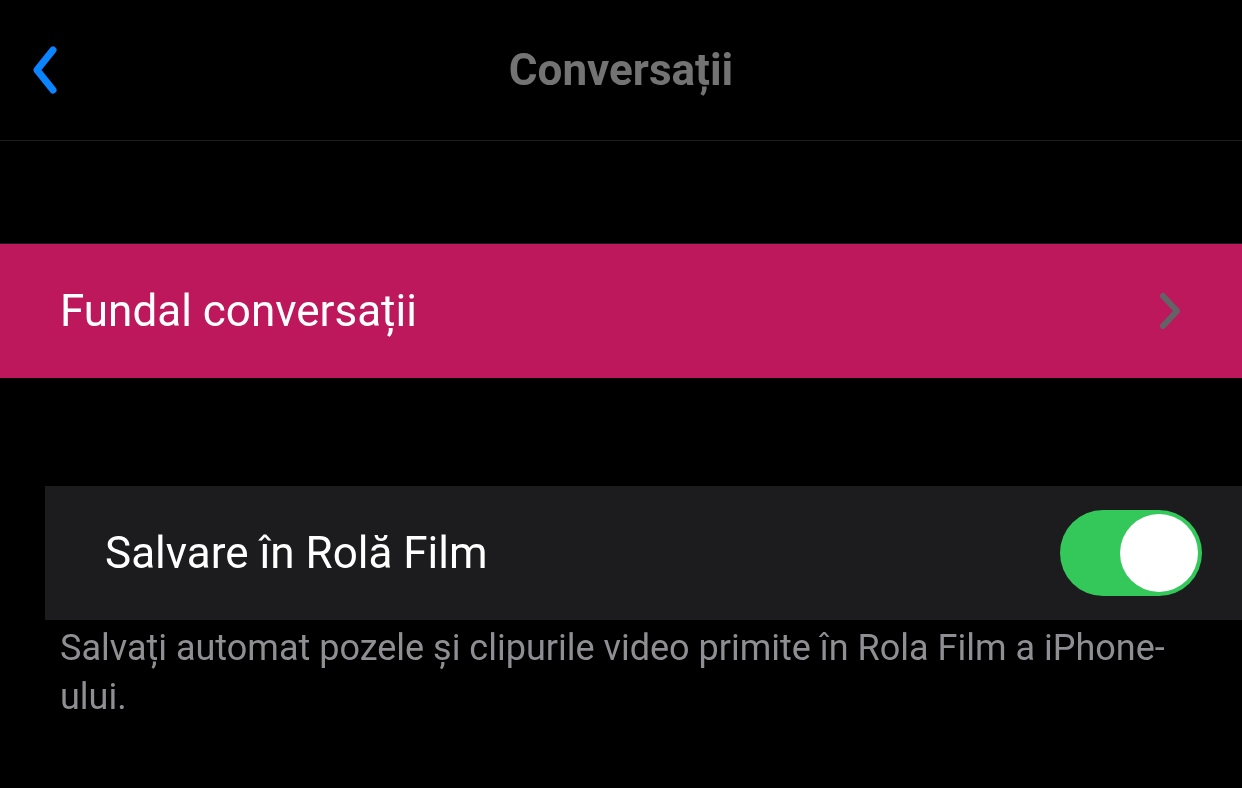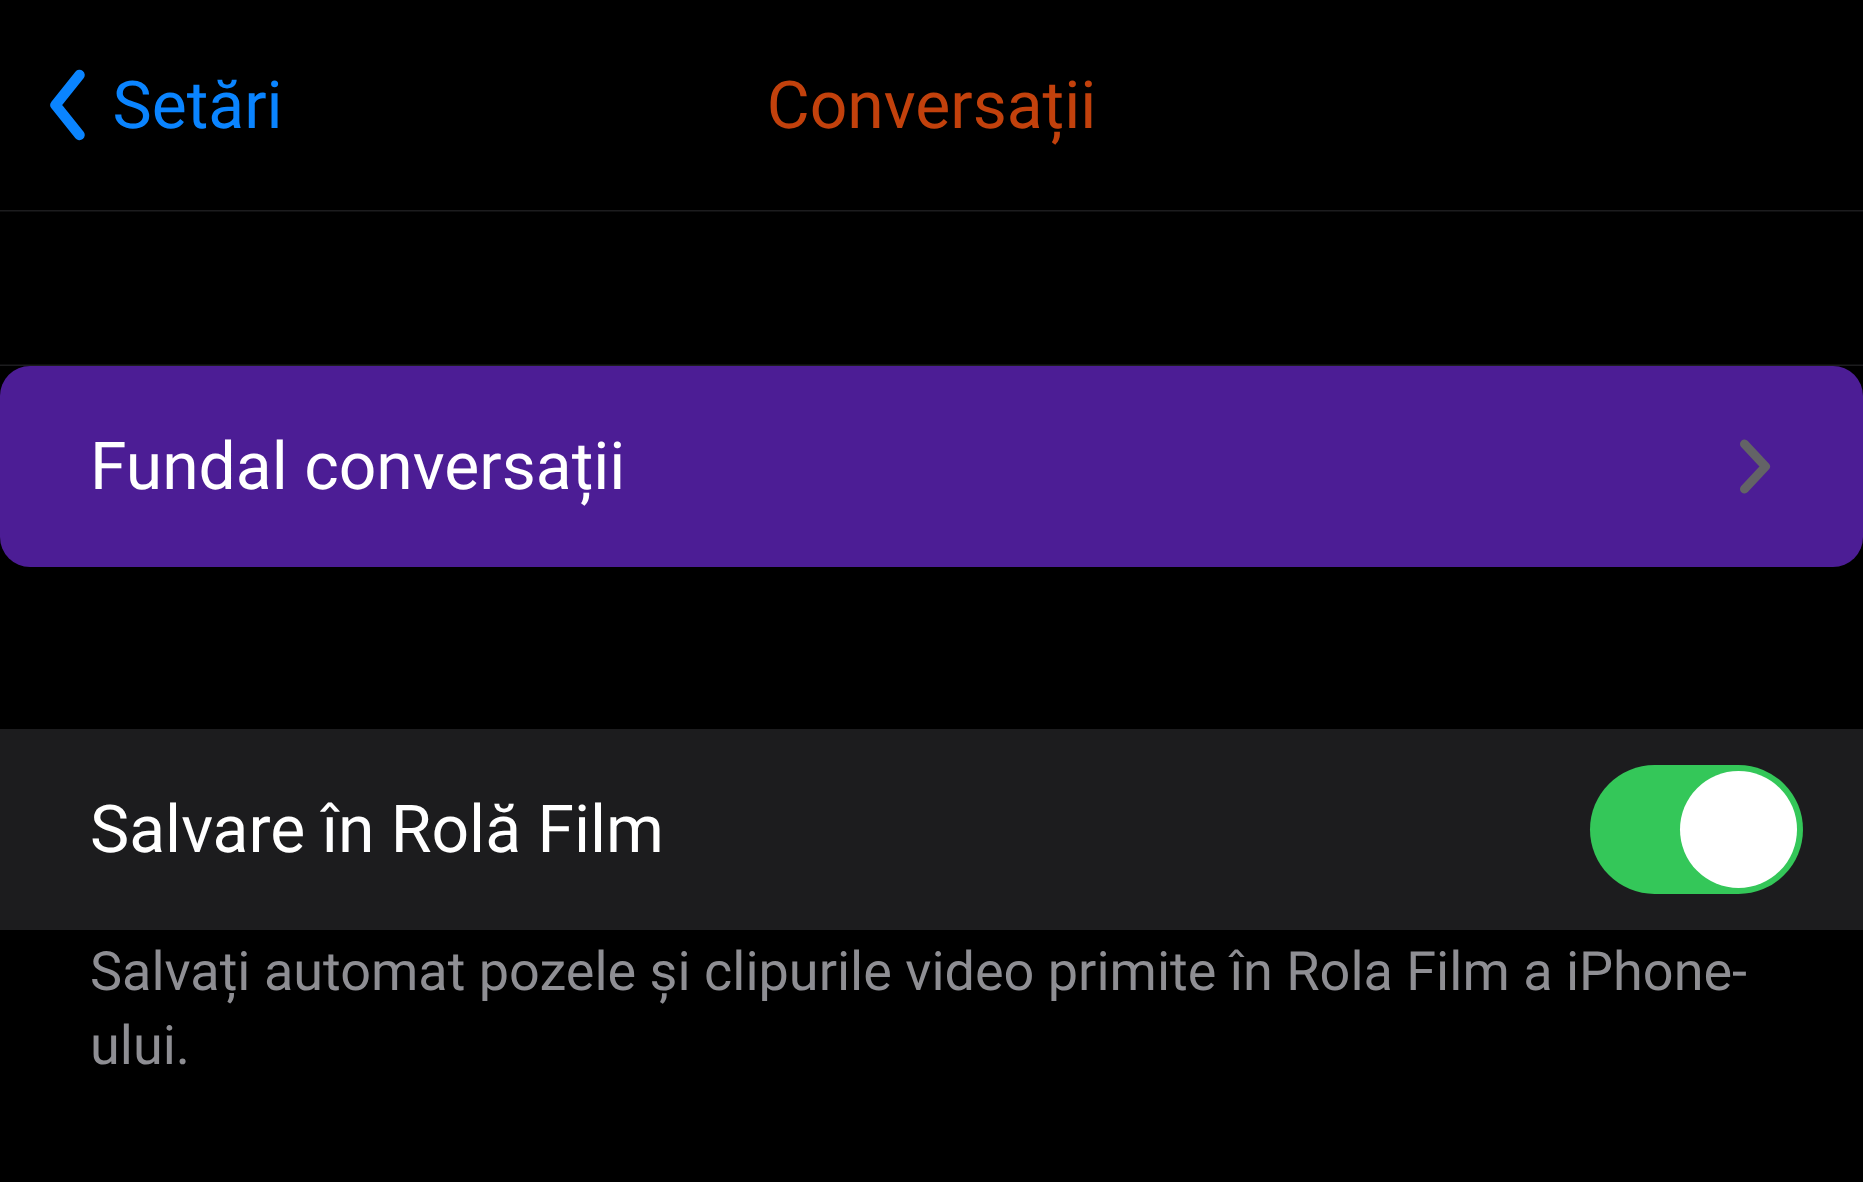--- a/index.html
+++ b/index.html
@@ -47,41 +47,40 @@
     .back-label {
       color: #0a84ff;
       font-size: 44px;
       font-weight: 400;
     }
     
     .page-title {
       position: absolute;
       left: 50%;
       transform: translateX(-50%);
-      color: #c2410c;
+      color: #737373;
       font-size: 44px;
-      font-weight: 400;
+      font-weight: 700;
     }
     
     .spacer-section {
       height: 104px;
       background-color: #000000;
       border-top: 1px solid #1c1c1e;
       border-bottom: 1px solid #1c1c1e;
     }
     
     .list-row {
-      background-color: #4c1d95;
+      background-color: #be185d;
       padding: 0 60px;
       height: 134px;
       display: flex;
       align-items: center;
       justify-content: space-between;
       cursor: pointer;
-      border-radius: 20px;
     }
     
     .row-label {
       color: #ffffff;
       font-size: 44px;
       font-weight: 400;
     }
     
     .chevron-right {
       width: 24px;
@@ -100,20 +99,21 @@
       background-color: #000000;
     }
     
     .toggle-row {
       background-color: #1c1c1e;
       padding: 0 40px 0 60px;
       height: 134px;
       display: flex;
       align-items: center;
       justify-content: space-between;
+      margin-left: 45px;
     }
     
     .toggle {
       width: 142px;
       height: 86px;
       background-color: #34c759;
       border-radius: 43px;
       position: relative;
       cursor: pointer;
     }
@@ -139,21 +139,20 @@
 </head>
 <body>
 
 <div class="nav-bar">
   <div class="back-button">
     <span class="chevron-left">
       <svg width="28" height="48" viewBox="0 0 28 48" fill="none">
         <polyline points="22,4 6,24 22,44" stroke-width="7" stroke-linecap="round" stroke-linejoin="round"></polyline>
       </svg>
     </span>
-    <span class="back-label">Setări</span>
   </div>
   <div class="page-title">Conversații</div>
 </div>
 
 <div class="spacer-section"></div>
 
 <div class="list-row">
   <span class="row-label">Fundal conversații</span>
   <span class="chevron-right">
     <svg width="22" height="38" viewBox="0 0 22 38" fill="none">

